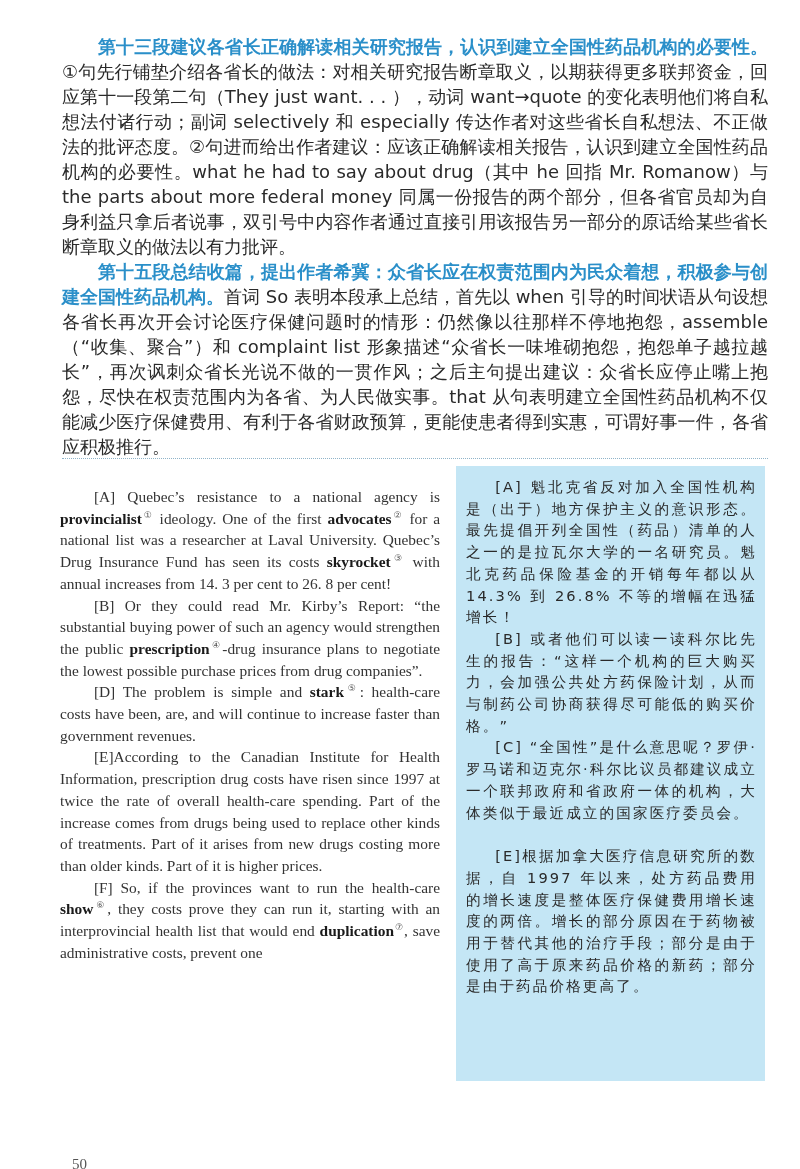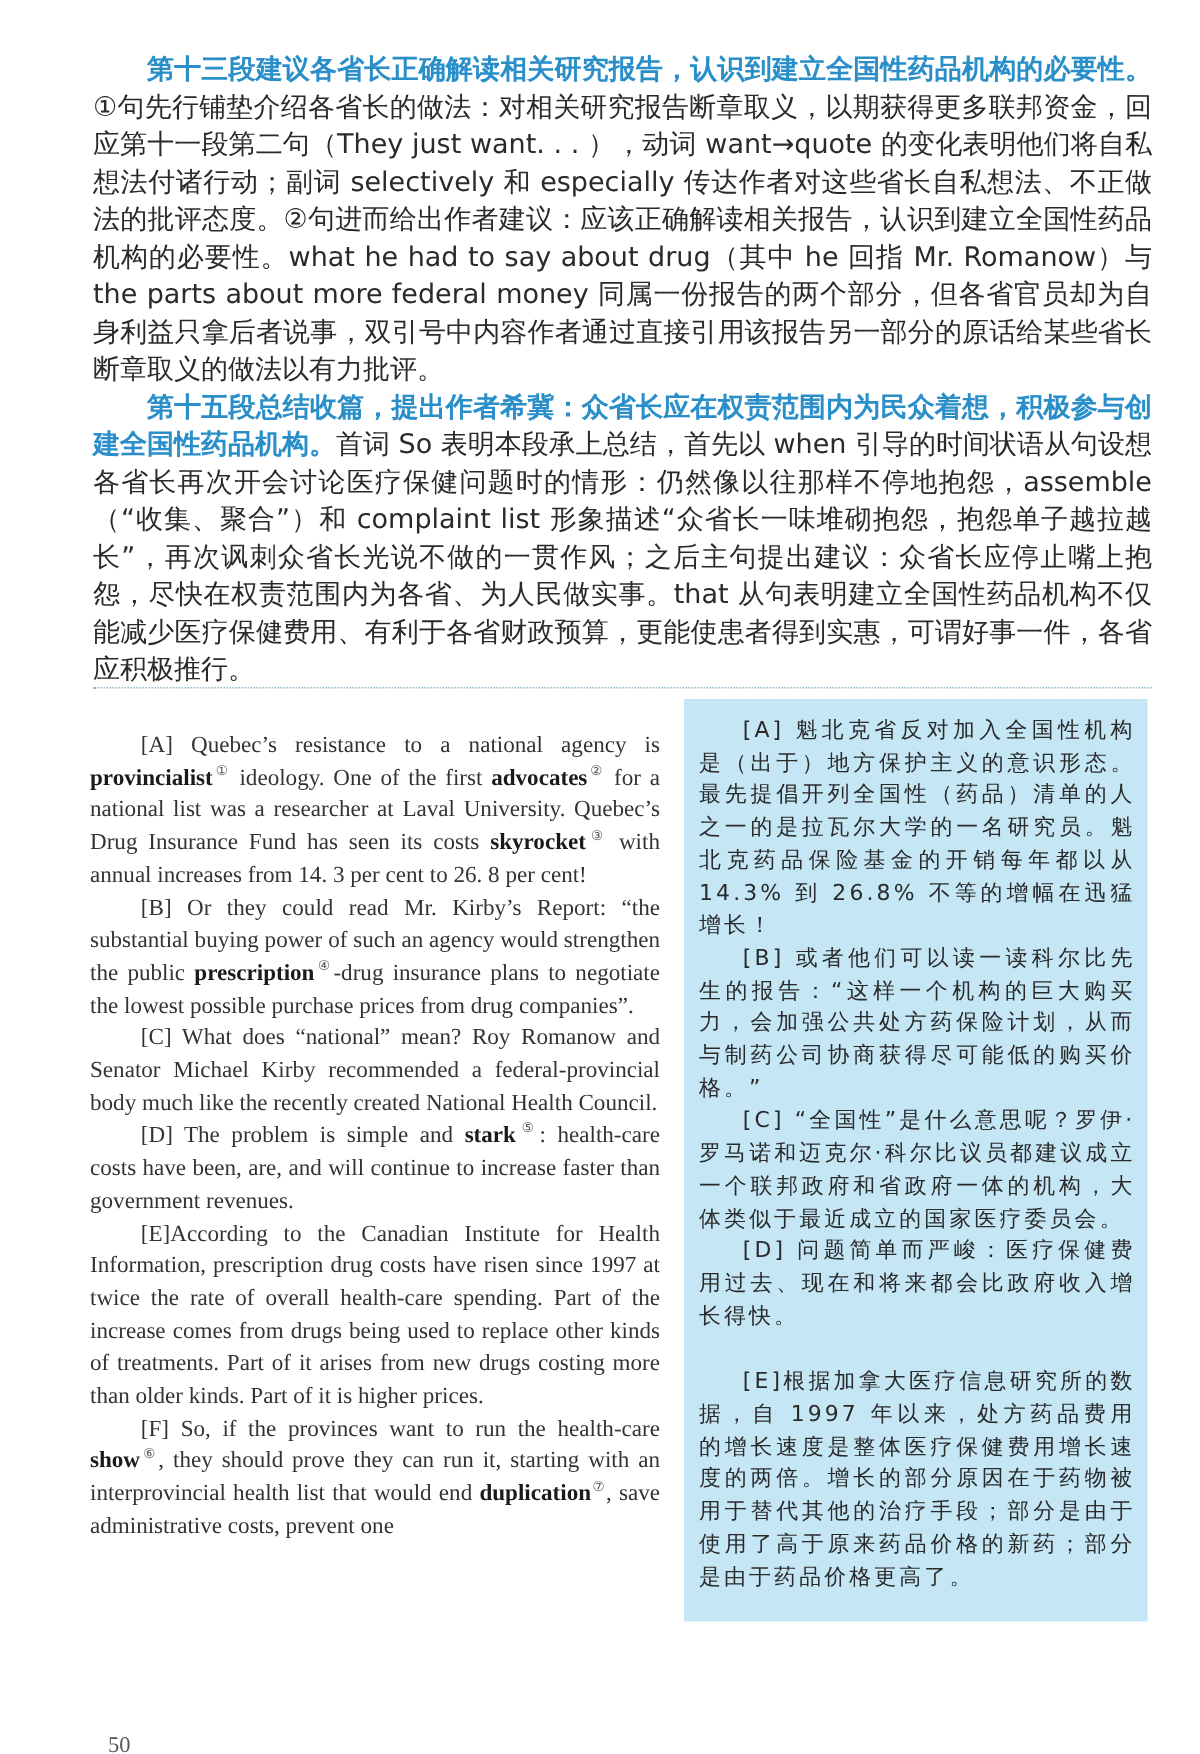--- a/index.html
+++ b/index.html
@@ -105,28 +105,26 @@
 <div class="analysis">
   <p><span class="hl">第十三段建议各省长正确解读相关研究报告，认识到建立全国性药品机构的必要性。</span><span>①句先行铺垫介绍各省长的做法：对相关研究报告断章取义，以期获得更多联邦资金，回应第十一段第二句（They just want. . . ），动词 want→quote 的变化表明他们将自私想法付诸行动；副词 selectively 和 especially 传达作者对这些省长自私想法、不正做法的批评态度。②句进而给出作者建议：应该正确解读相关报告，认识到建立全国性药品机构的必要性。what he had to say about drug（其中 he 回指 Mr. Romanow）与 the parts about more federal money 同属一份报告的两个部分，但各省官员却为自身利益只拿后者说事，双引号中内容作者通过直接引用该报告另一部分的原话给某些省长断章取义的做法以有力批评。</span></p>
   <p><span class="hl">第十五段总结收篇，提出作者希冀：众省长应在权责范围内为民众着想，积极参与创建全国性药品机构。</span><span>首词 So 表明本段承上总结，首先以 when 引导的时间状语从句设想各省长再次开会讨论医疗保健问题时的情形：仍然像以往那样不停地抱怨，assemble（“收集、聚合”）和 complaint list 形象描述“众省长一味堆砌抱怨，抱怨单子越拉越长”，再次讽刺众省长光说不做的一贯作风；之后主句提出建议：众省长应停止嘴上抱怨，尽快在权责范围内为各省、为人民做实事。that 从句表明建立全国性药品机构不仅能减少医疗保健费用、有利于各省财政预算，更能使患者得到实惠，可谓好事一件，各省应积极推行。</span></p>
 </div>
 
 <div class="divider"></div>
 
 <div class="english">
   <p><span>[A]</span><span> Quebec’s resistance to a national agency is </span><b>provincialist</b><sup>①</sup><span> ideology. One of the first </span><b>advocates</b><sup>②</sup><span> for a national list was a researcher at Laval University. Quebec’s Drug Insurance Fund has seen its costs </span><b>skyrocket</b><sup>③</sup><span> with annual increases from 14. 3 per cent to 26. 8 per cent!</span></p>
   <p><span>[B]</span><span> Or they could read Mr. Kirby’s Report: “the substantial buying power of such an agency would strengthen the public </span><b>prescription</b><sup>④</sup><span>-drug insurance plans to negotiate the lowest possible purchase prices from drug companies”.</span></p>
-  <p><span>[C]</span><span> What does “national” mean? Roy Romanow and Senator Michael Kirby recommended a federal-provincial body much like the recently created National Health Council.</span></p>
   <p><span>[D]</span><span> The problem is simple and </span><b>stark</b><sup>⑤</sup><span>: health-care costs have been, are, and will continue to increase faster than government revenues.</span></p>
   <p><span>[E]</span><span>According to the Canadian Institute for Health Information, prescription drug costs have risen since 1997 at twice the rate of overall health-care spending. Part of the increase comes from drugs being used to replace other kinds of treatments. Part of it arises from new drugs costing more than older kinds. Part of it is higher prices.</span></p>
-  <p><span>[F]</span><span> So, if the provinces want to run the health-care </span><b>show</b><sup>⑥</sup><span>, they should prove they can run it, starting with an interprovincial health list that would end </span><b>duplication</b><sup>⑦</sup><span>, save administrative costs, prevent one</span></p>
+  <p><span>[F]</span><span> So, if the provinces want to run the health-care </span><b>show</b><sup>⑥</sup><span>, they costs prove they can run it, starting with an interprovincial health list that would end </span><b>duplication</b><sup>⑦</sup><span>, save administrative costs, prevent one</span></p>
 </div>
 
 <div class="chinese-box">
   <p>[A] 魁北克省反对加入全国性机构是（出于）地方保护主义的意识形态。最先提倡开列全国性（药品）清单的人之一的是拉瓦尔大学的一名研究员。魁北克药品保险基金的开销每年都以从 14.3% 到 26.8% 不等的增幅在迅猛增长！</p>
   <p>[B] 或者他们可以读一读科尔比先生的报告：“这样一个机构的巨大购买力，会加强公共处方药保险计划，从而与制药公司协商获得尽可能低的购买价格。”</p>
   <p>[C] “全国性”是什么意思呢？罗伊·罗马诺和迈克尔·科尔比议员都建议成立一个联邦政府和省政府一体的机构，大体类似于最近成立的国家医疗委员会。</p>
-  <p>[D] 问题简单而严峻：医疗保健费用过去、现在和将来都会比政府收入增长得快。</p>
   <div class="gap"></div>
   <p>[E]根据加拿大医疗信息研究所的数据，自 1997 年以来，处方药品费用的增长速度是整体医疗保健费用增长速度的两倍。增长的部分原因在于药物被用于替代其他的治疗手段；部分是由于使用了高于原来药品价格的新药；部分是由于药品价格更高了。</p>
 </div>
 
 <div class="page-number">50</div>
 
 </body></html>

